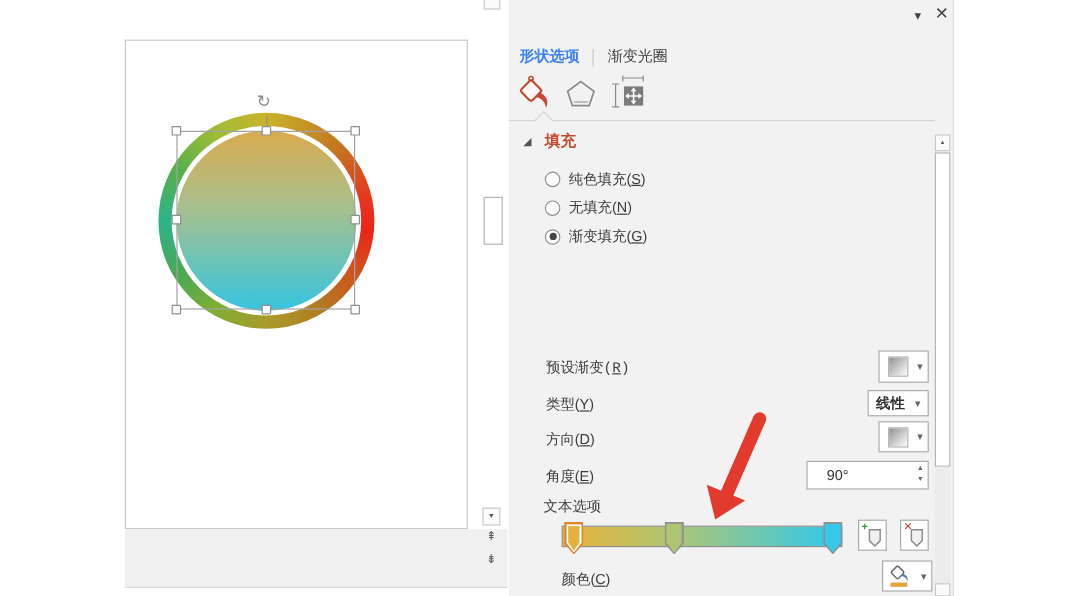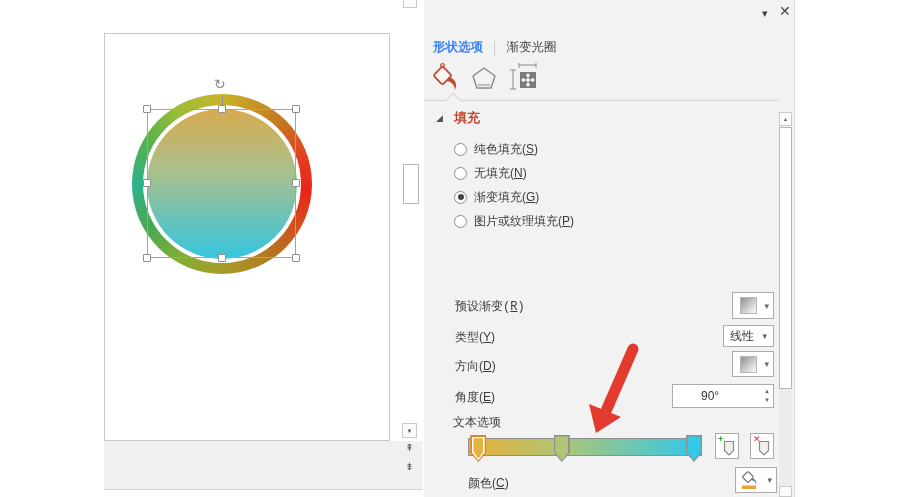--- a/index.html
+++ b/index.html
@@ -54,24 +54,24 @@
   .opt{height:24px;display:flex;align-items:center;gap:7px;cursor:default;}
   .radio{width:13px;height:13px;border:1px solid #8f8f8f;border-radius:50%;background:#fff;box-sizing:border-box;position:relative;flex:none;}
   .opt.sel .radio::after{content:"";position:absolute;left:2.5px;top:2.5px;width:6px;height:6px;border-radius:50%;background:#444;}
   .opt span{font-size:12px;color:#3c3c3c;}
 
   .row-label{position:absolute;font-size:12px;color:#3c3c3c;}
   .dd{position:absolute;background:#fff;border:1px solid #ababab;box-sizing:border-box;display:flex;align-items:center;justify-content:space-between;padding:0 4px;cursor:default;}
   .dd .caret{font-size:9px;color:#666;}
   .swatch{width:17px;height:17px;border:1px solid #b5b5b5;box-sizing:border-box;background:linear-gradient(135deg,#909090 0%,#f2f2f2 88%);margin-left:3px;}
   #dd-preset{left:732px;top:292px;width:42px;height:27px;}
-  #dd-type{left:723px;top:325px;width:51px;height:22px;font-size:12px;color:#333;padding:0 6px;}
+  #dd-type{left:723px;top:325px;width:51px;height:22px;font-size:12px;color:#333;padding:0 6px;font-weight:bold;}
   #dd-direction{left:732px;top:351px;width:42px;height:26px;}
   #angle-box{left:672px;top:384px;width:102px;height:24px;background:#fff;border:1px solid #ababab;box-sizing:border-box;display:flex;align-items:center;}
-  #angle-val{font-size:12px;color:#333;margin-left:28px;flex:1;}
+  #angle-val{font-size:12px;color:#333;margin-left:16px;flex:1;}
   #angle-spin{display:flex;flex-direction:column;margin-right:3px;}
   #angle-spin span{font-size:6px;color:#666;line-height:9px;text-align:center;cursor:default;}
 
   #gradient-bar{left:468px;top:438px;width:234px;height:18px;border:1px solid #8f8f8f;box-sizing:border-box;}
   .gstop{position:absolute;top:-4px;width:16px;height:27px;background:#909090;
     clip-path:polygon(0 0,100% 0,100% 66%,50% 100%,0 66%);cursor:default;}
   .gstop.sel{background:#e0832c;}
   .glayer{position:absolute;clip-path:polygon(0 0,100% 0,100% 66%,50% 100%,0 66%);}
 
   .stop-btn{position:absolute;width:24px;height:26px;background:#fff;border:1px solid #ababab;box-sizing:border-box;cursor:default;}
@@ -180,24 +180,20 @@
         <span class="ak">纯色填充(<u>S</u>)</span>
       </div>
     <div class="opt">
         <span class="radio"></span>
         <span class="ak">无填充(<u>N</u>)</span>
       </div>
     <div class="opt sel">
         <span class="radio"></span>
         <span class="ak">渐变填充(<u>G</u>)</span>
       </div>
-    <div class="opt">
-        <span class="radio"></span>
-        <span class="ak">图片或纹理填充(<u>P</u>)</span>
-      </div>
   </div>
 
   <div class="row-label ak" style="left:455px;top:298px;font-family:Liberation Mono, monospace;">预设渐变(<u>R</u>)</div>
   <div class="dd" id="dd-preset">
     <span class="swatch"></span>
     <span class="caret">▾</span>
   </div>
 
   <div class="row-label ak" style="left:455px;top:329px;">类型(<u>Y</u>)</div>
   <div class="dd" id="dd-type">

